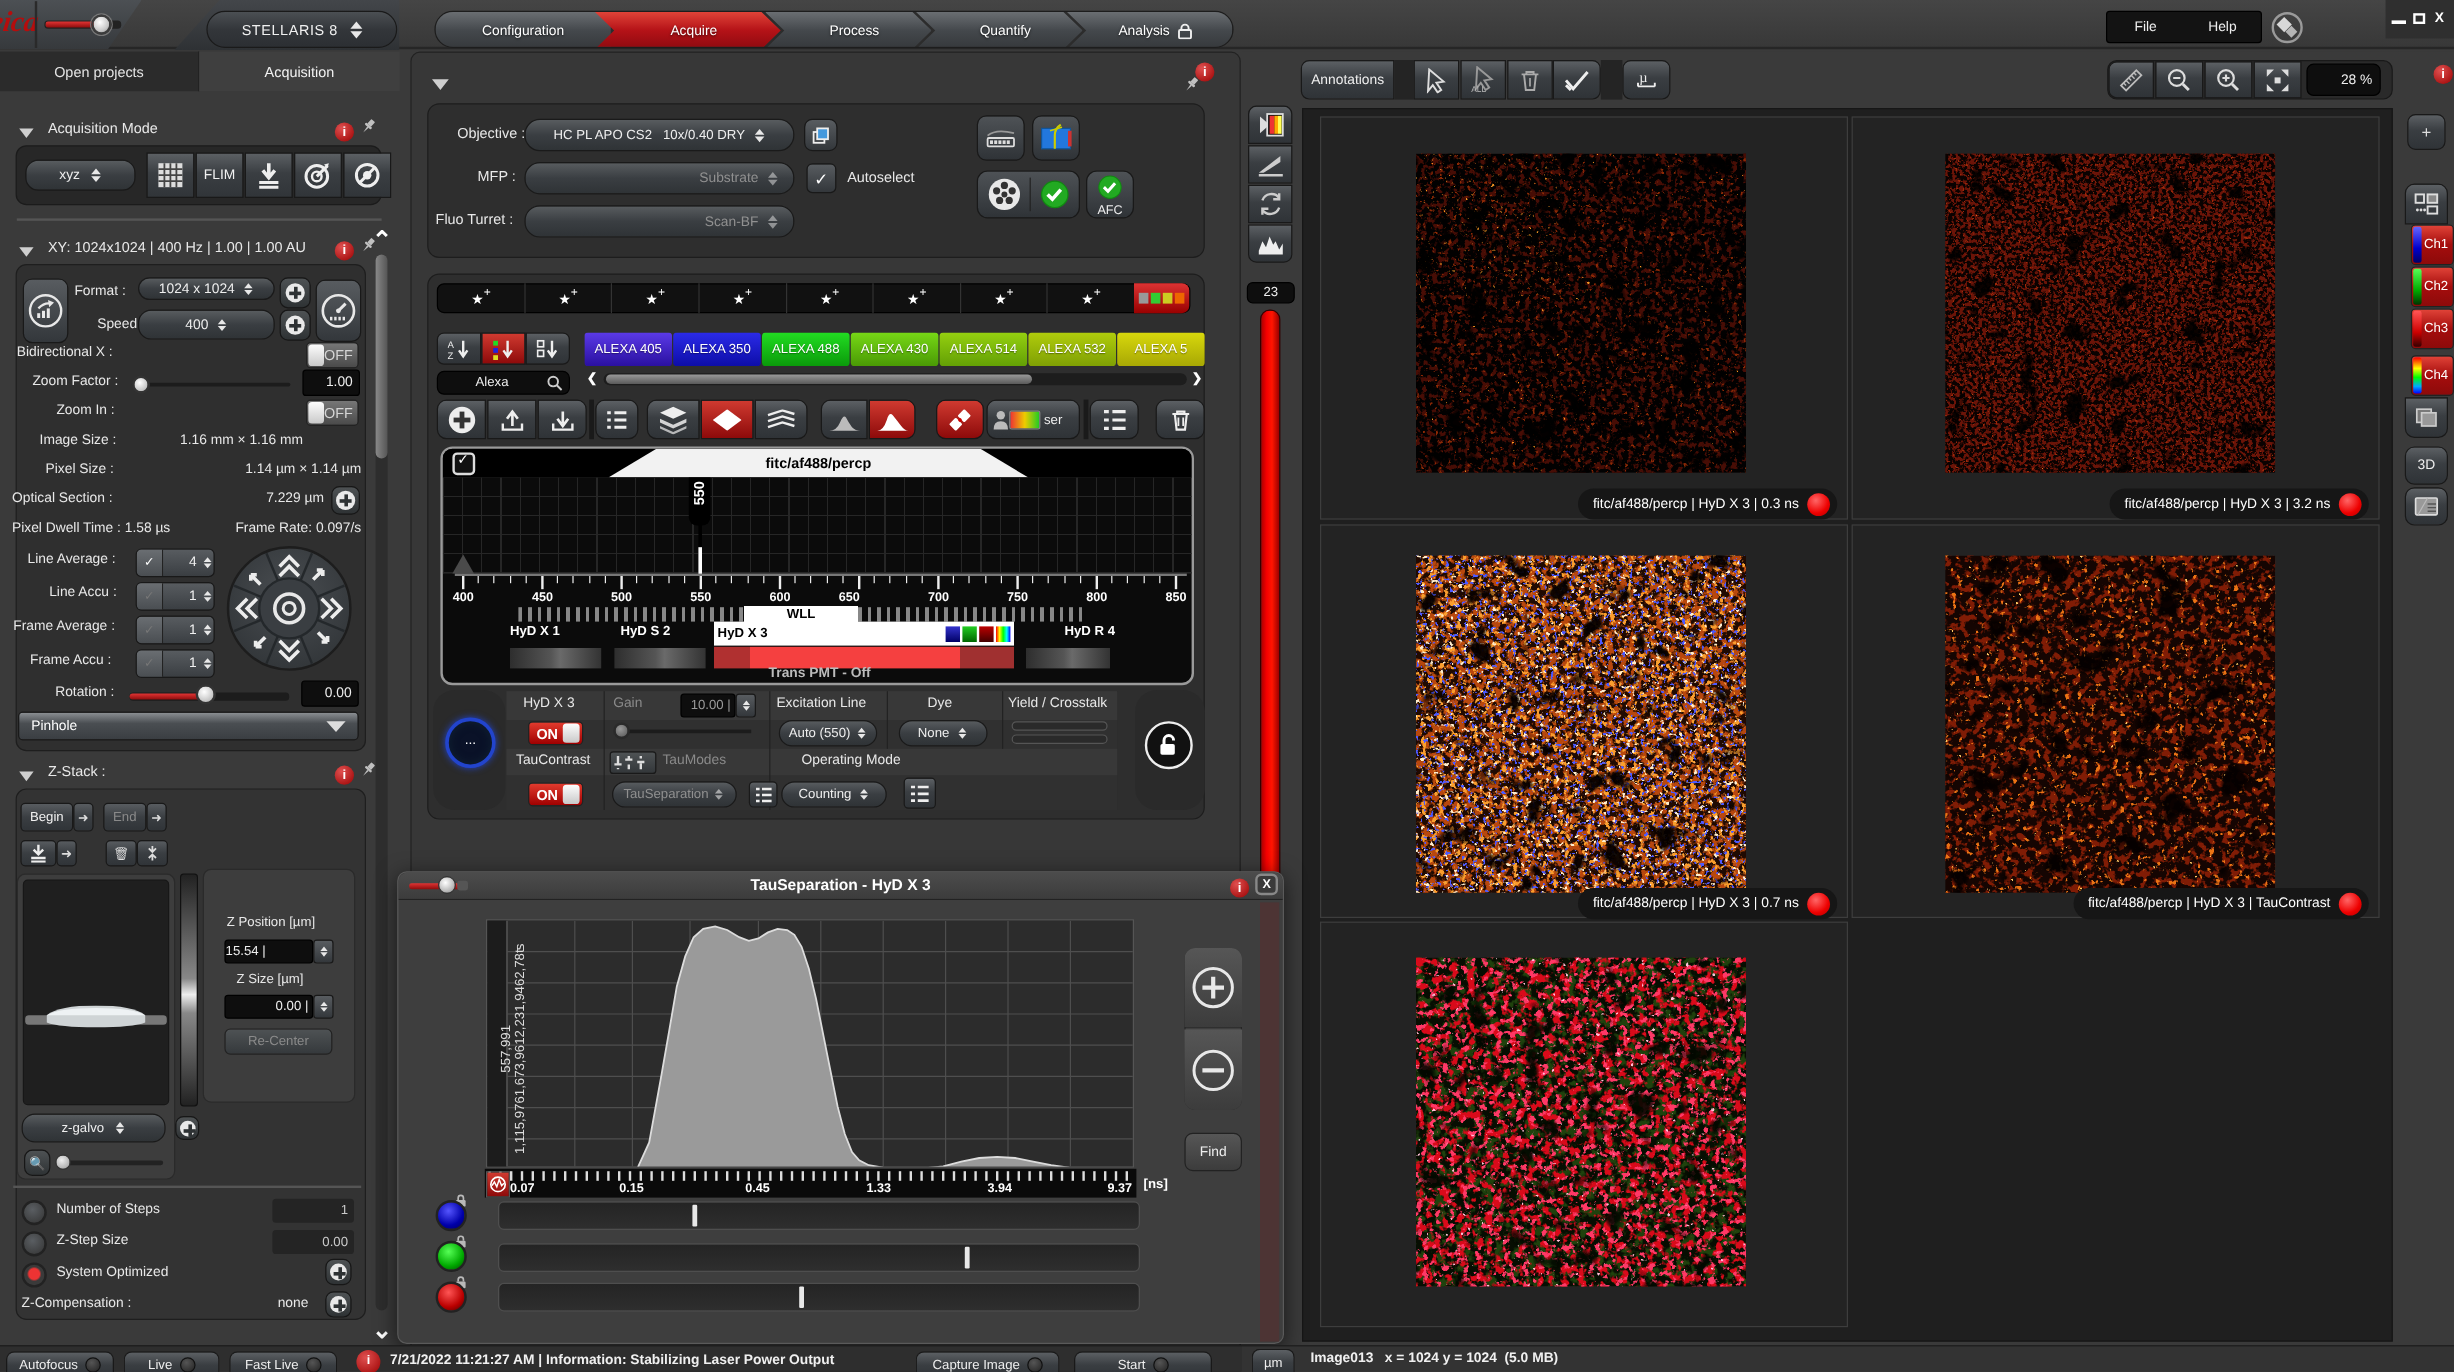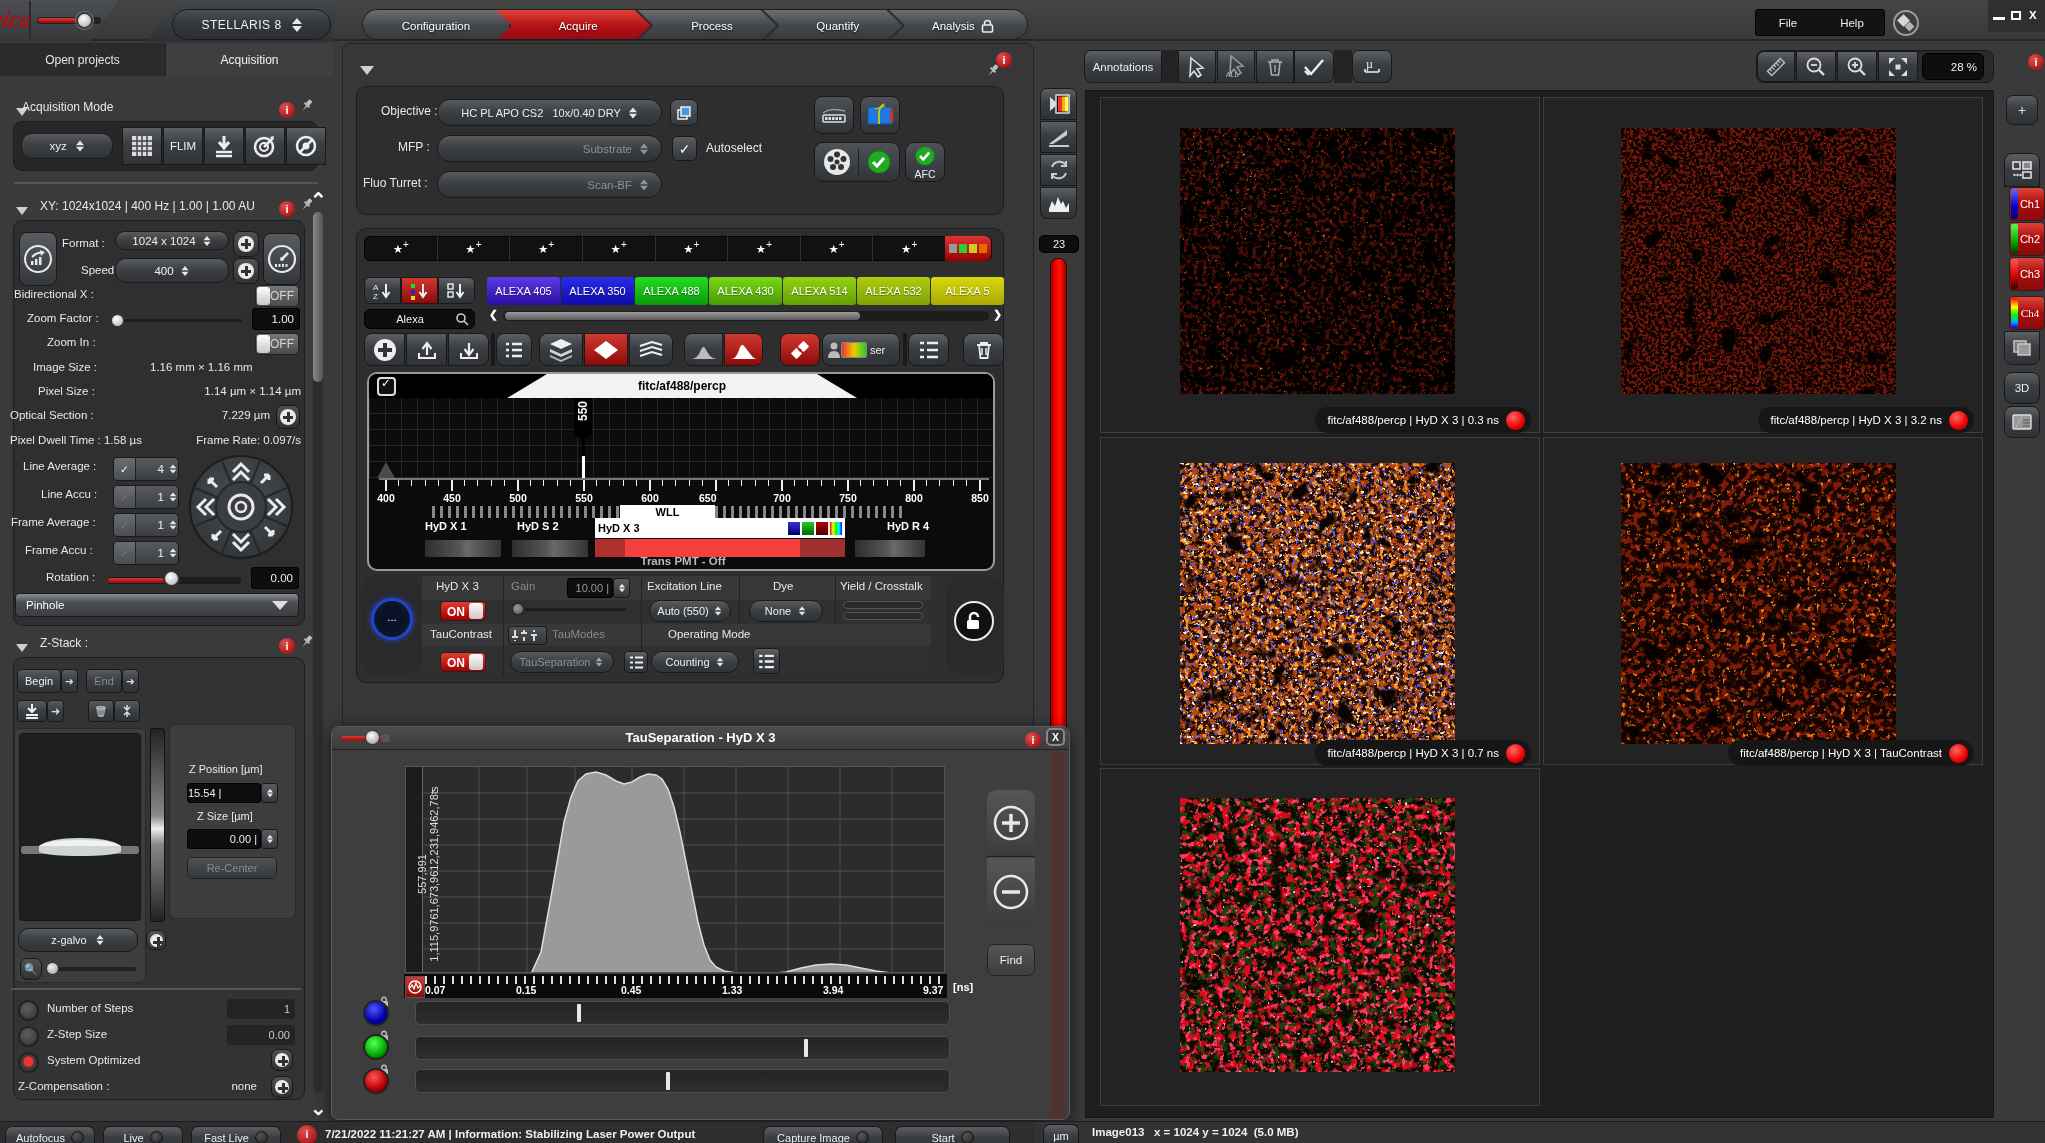--- a/index.html
+++ b/index.html
@@ -84,21 +84,21 @@
 .navseg.arrow { clip-path:polygon(0 0, calc(100% - 16px) 0, 100% 50%, calc(100% - 16px) 100%, 0 100%, 16px 50%); margin-left:-13px; padding-left:10px; }
 </style>
 
 <div class="abs" style="left:0;top:43px;width:333px;height:1100px;background:#3a3a3a;"></div>
 <div id="leftpanel">
 
   <div class="abs" style="left:0;top:43px;width:166px;height:33px;background:#2b2b2b;border-right:1px solid #222;display:flex;align-items:center;justify-content:center;font-size:12px;color:#e5e5e5;">Open projects</div>
   <div class="abs" style="left:166px;top:43px;width:167px;height:33px;background:#3f3f3f;display:flex;align-items:center;justify-content:center;font-size:12px;color:#f2f2f2;">Acquisition</div>
 
   <div class="abs" style="left:16px;top:102px;"><span class="tri"></span></div>
-  <div class="abs lbl" style="left:22px;top:100px;font-size:12px;">Acquisition Mode</div>
+  <div class="abs lbl" style="left:40px;top:100px;font-size:12px;">Acquisition Mode</div>
   <div class="abs" style="left:279px;top:100px;"><span class="info-i">i</span></div>
   <div class="abs" style="left:300px;top:98px;"><svg width="15" height="15" viewBox="0 0 15 15">
         <g fill="#c0c0c0" transform="rotate(42 7 7)">
           <rect x="5" y="1" width="4" height="5" rx="0.5"></rect>
           <rect x="3.5" y="6" width="7" height="2" rx="1"></rect>
           <path d="M6.6 8h1.6l-0.8 6z"></path>
         </g>
       </svg></div>
 
   <div class="abs" style="left:13px;top:121px;width:305px;height:50px;background:#272727;border:1px solid #1b1b1b;border-radius:9px;"></div>
@@ -1153,21 +1153,21 @@
             <rect x="12" y="12" width="8" height="6"></rect>
           </g>
           <circle cx="3.5" cy="15" r="1.2" fill="#ddd"></circle>
           <circle cx="6.5" cy="15" r="1.2" fill="#ddd"></circle>
           <circle cx="9.5" cy="15" r="1.2" fill="#ddd"></circle>
         </svg>
       </div>
     <div class="abs chbtn" style="top:187px;"><span class="chgrad" style="background:linear-gradient(#66f,#00c 60%,#006);"></span>Ch1</div>
     <div class="abs chbtn" style="top:222px;"><span class="chgrad" style="background:linear-gradient(#5f5,#0a0 60%,#030);"></span>Ch2</div>
     <div class="abs chbtn" style="top:257px;"><span class="chgrad" style="background:linear-gradient(#f55,#c00 60%,#300);"></span>Ch3</div>
-    <div class="abs chbtn" style="top:296px;font-family:Liberation Serif, serif;"><span class="chgrad" style="background:linear-gradient(#f00,#ff0 30%,#0f0 55%,#0af 80%,#00f);"></span>Ch4</div>
+    <div class="abs chbtn" style="top:296px;"><span class="chgrad" style="background:linear-gradient(#f00,#ff0 30%,#0f0 55%,#0af 80%,#00f);"></span>Ch4</div>
     <div class="abs toolbtn" style="left:2004px;top:331px;width:36px;height:34px;border-radius:0 0 8px 8px;">
         <svg width="22" height="20" viewBox="0 0 22 20">
           <rect x="3" y="3" width="12" height="11" fill="#777" stroke="#ccc" stroke-width="1.4"></rect>
           <rect x="7" y="6" width="12" height="11" fill="#999" stroke="#ccc" stroke-width="1.4"></rect>
         </svg>
       </div>
     <div class="abs toolbtn" style="left:2004px;top:372px;width:36px;height:32px;border-radius:8px;font-size:11.5px;color:#eee;">3D</div>
     <div class="abs toolbtn" style="left:2004px;top:406px;width:36px;height:32px;border-radius:8px;">
         <svg width="22" height="18" viewBox="0 0 22 18">
           <rect x="2" y="2" width="18" height="14" rx="1" fill="#999" stroke="#ddd" stroke-width="1.4"></rect>

